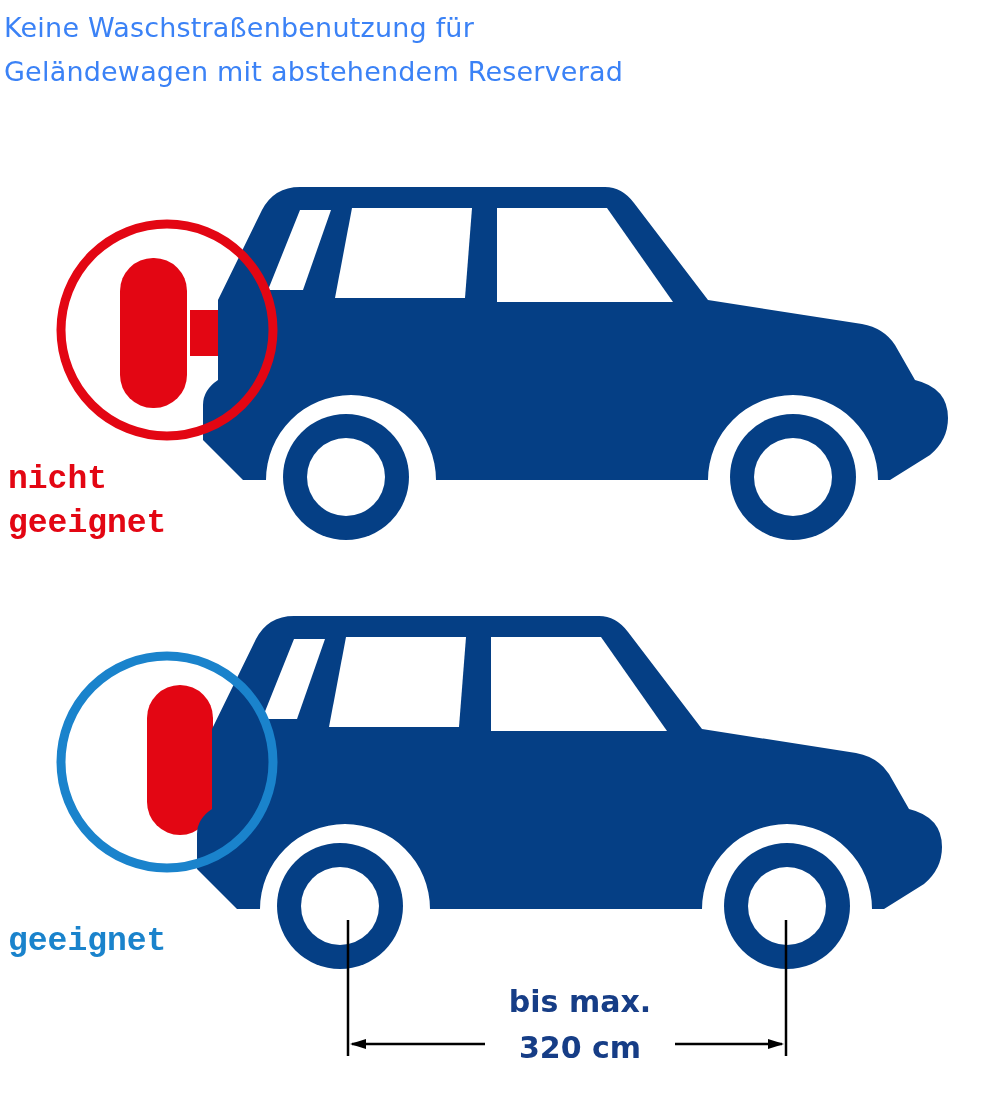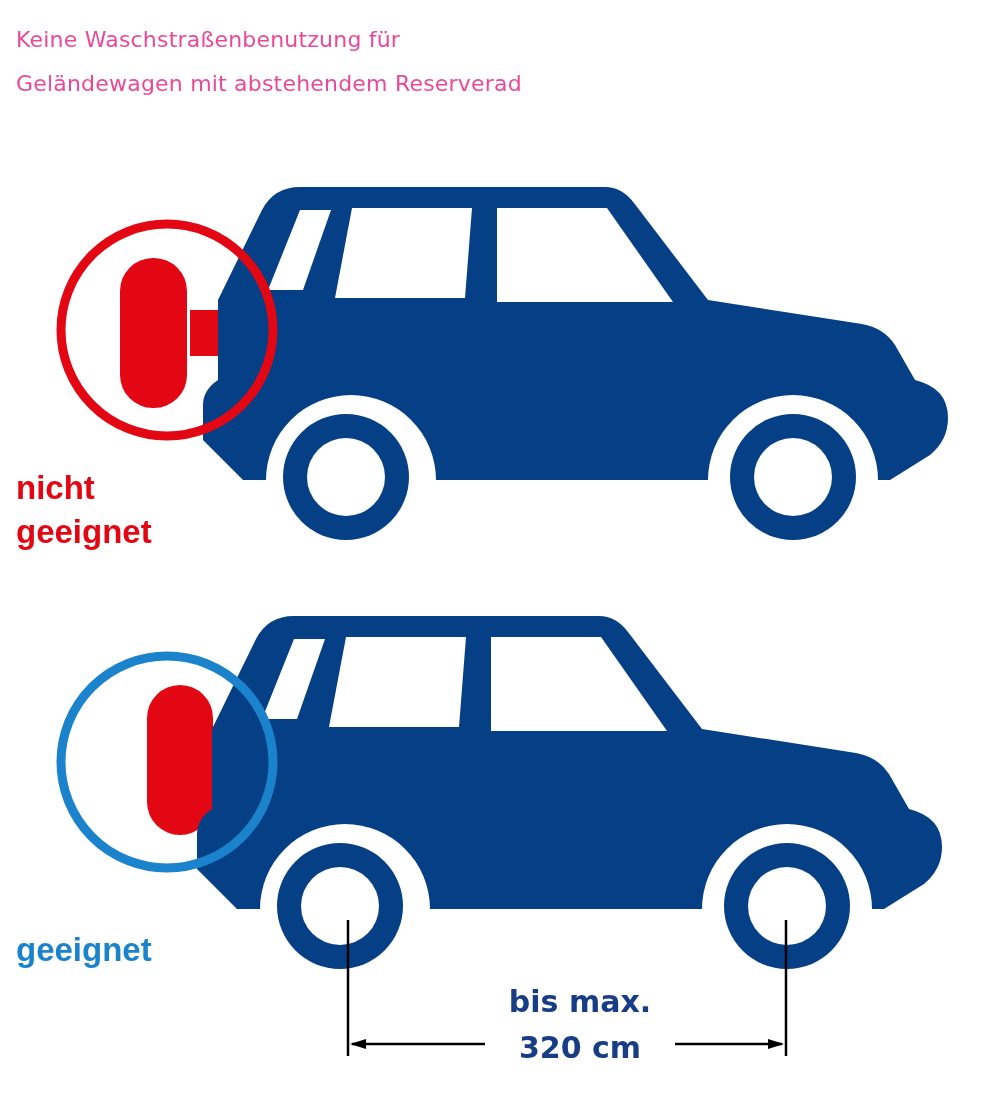--- a/index.html
+++ b/index.html
@@ -1,19 +1,19 @@
 <!DOCTYPE html>
 <html><head>
 <meta charset="utf-8">
 <style>
   html, body { margin: 0; padding: 0; background: #ffffff; }
   body { width: 1000px; height: 1096px; position: relative; overflow: hidden; font-family: "DejaVu Sans", sans-serif; }
-  .title { position: absolute; left: 0; top: 2px; color: #ec4899; font-family: "DejaVu Sans", sans-serif; font-size: 22px; line-height: 44px; font-weight: normal; letter-spacing: 0.2px; margin: 16px; }
+  .title { position: absolute; left: 0; top: 2px; color: #3b82f6; font-family: "DejaVu Sans", sans-serif; font-size: 27px; line-height: 44px; font-weight: normal; letter-spacing: 0.2px; margin: 4px; }
   .title span { display: block; white-space: nowrap; }
-  .label { position: absolute; font-family: Liberation Sans, sans-serif; font-size: 33px; line-height: 44px; font-weight: bold; margin: 16px; }
+  .label { position: absolute; font-family: Liberation Mono, monospace; font-size: 33px; line-height: 44px; font-weight: bold; margin: 8px; }
   .label.bad { color: #e30613; left: 0; top: 450px; }
   .label.bad span { display: block; }
   .label.good { color: #1a83cc; left: 0; top: 912px; }
   .dim-text { position: absolute; left: 440px; width: 280px; text-align: center; color: #163d86; font-family: "DejaVu Sans", sans-serif; font-weight: bold; font-size: 30px; line-height: 44px; }
   .dim-text.l1 { top: 980px; }
   .dim-text.l2 { top: 1026px; }
   svg.art { position: absolute; left: 0; top: 0; }
 </style>
 </head>
 <body>

